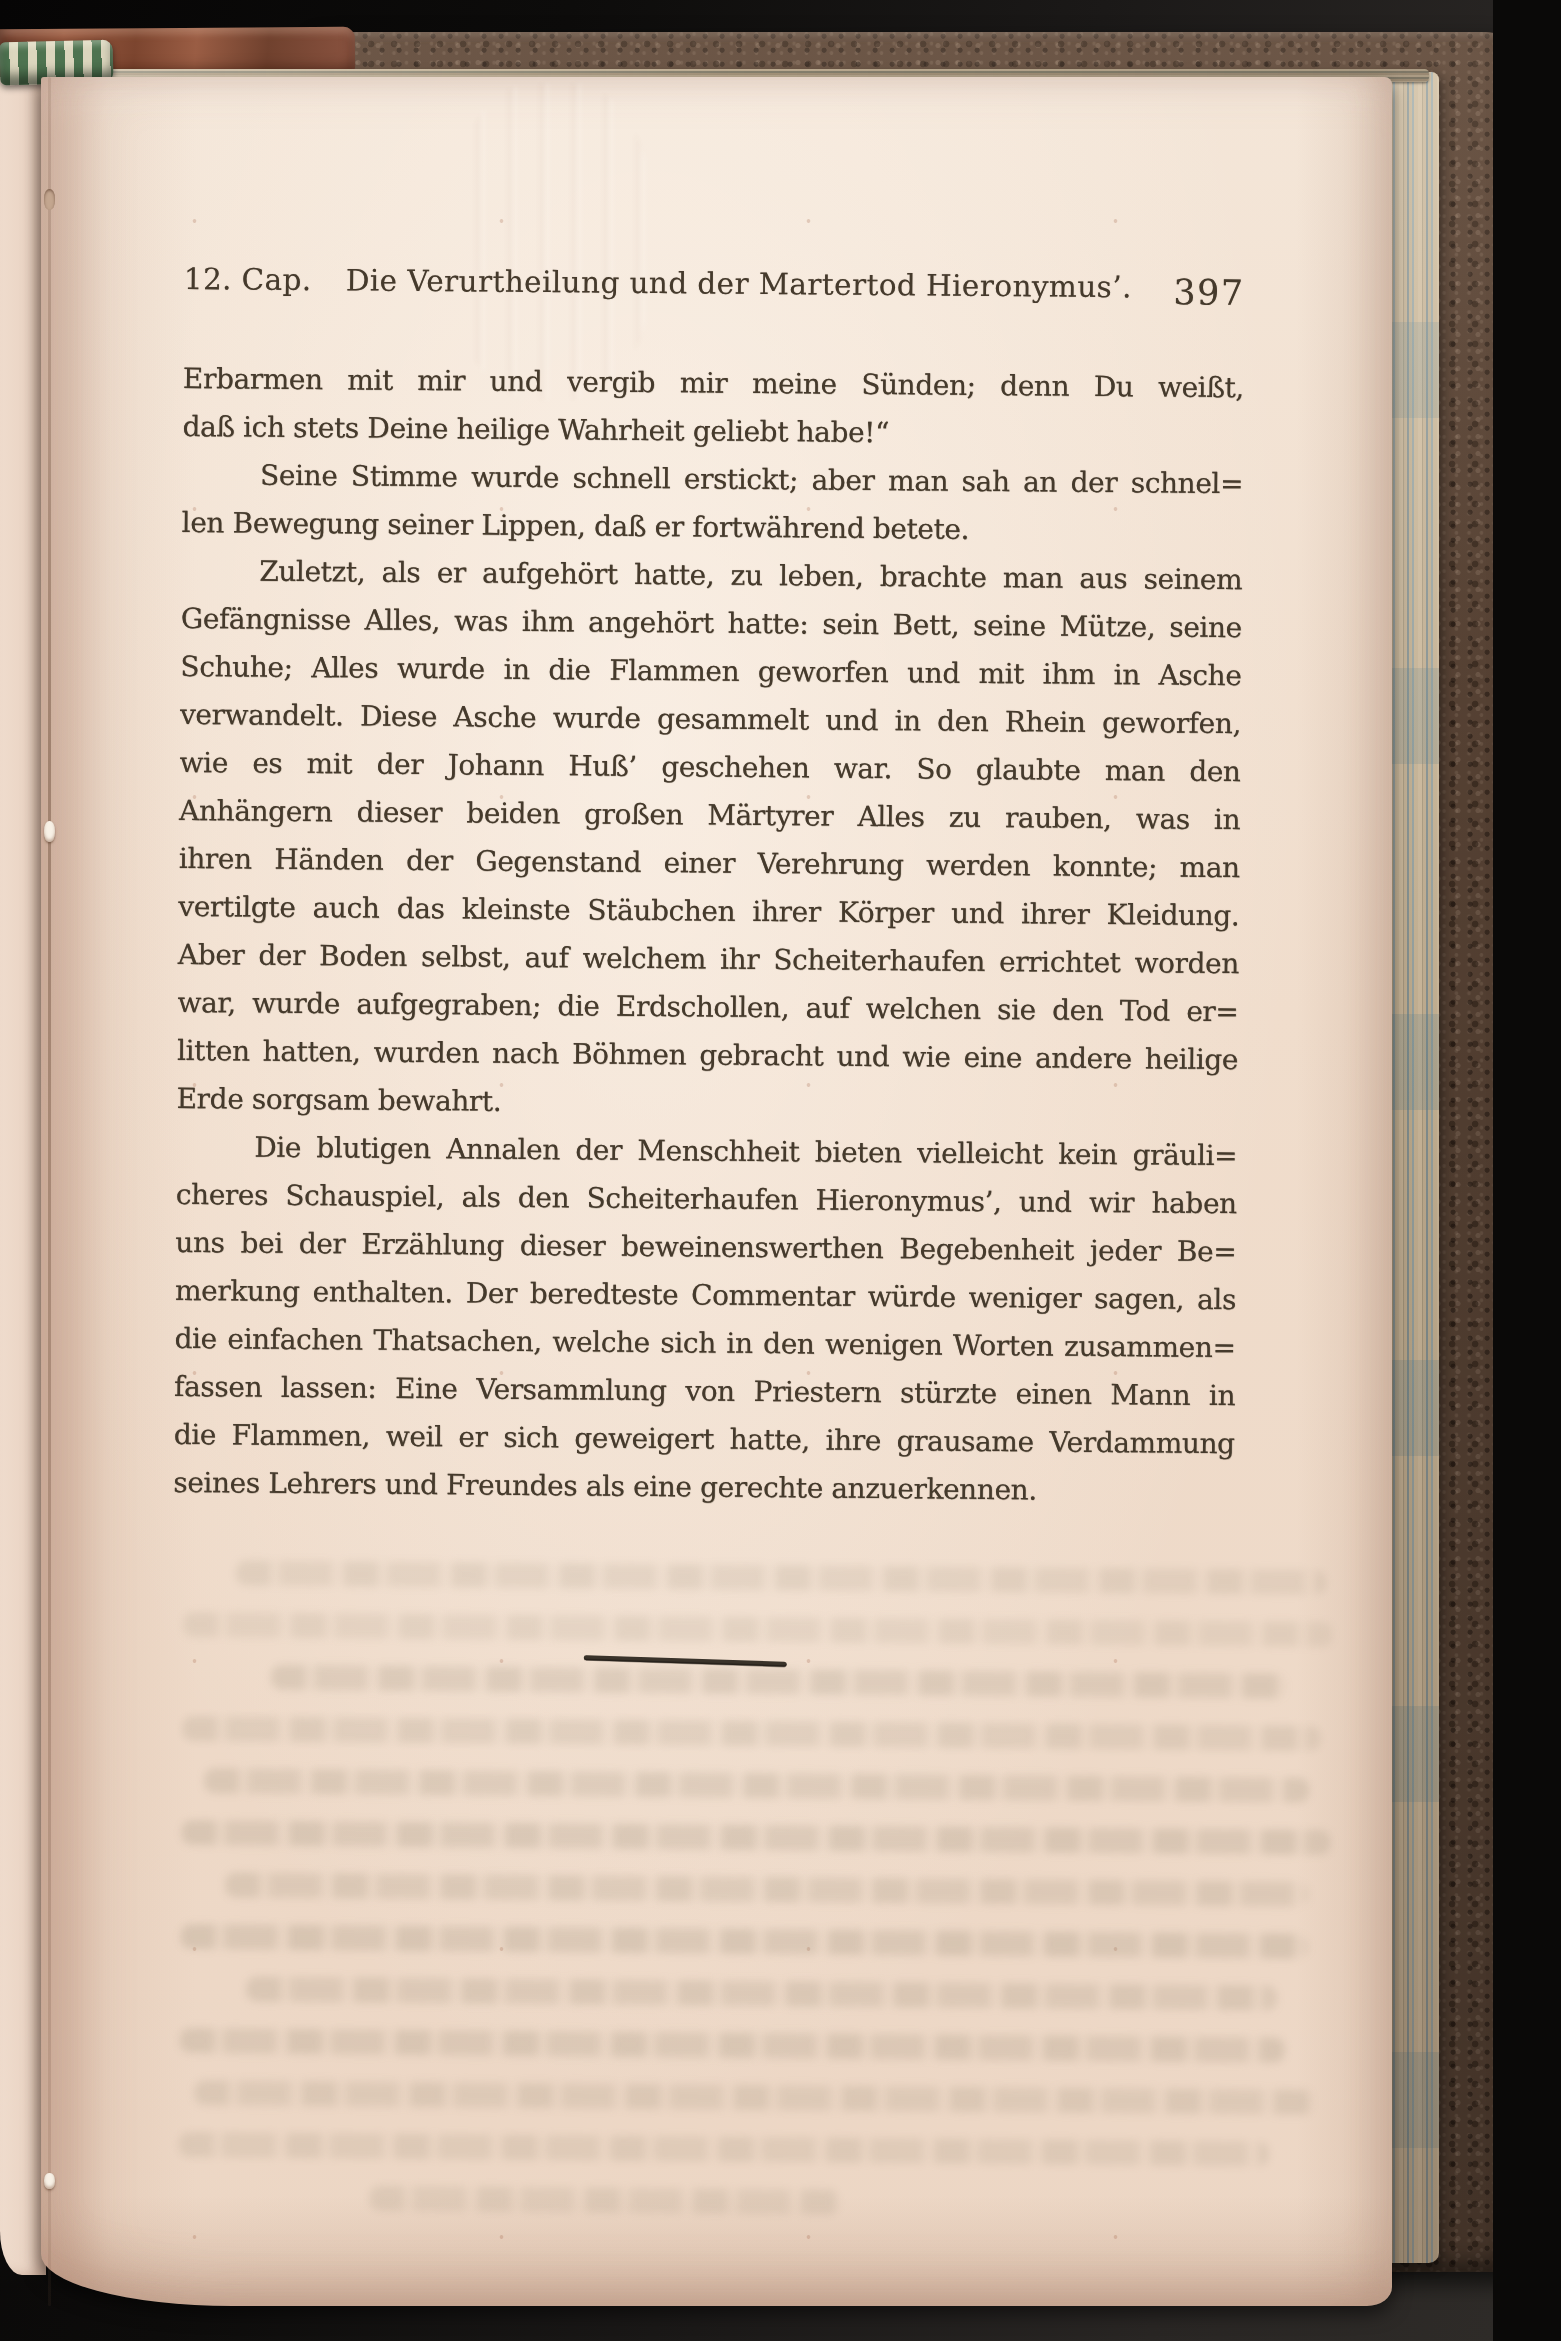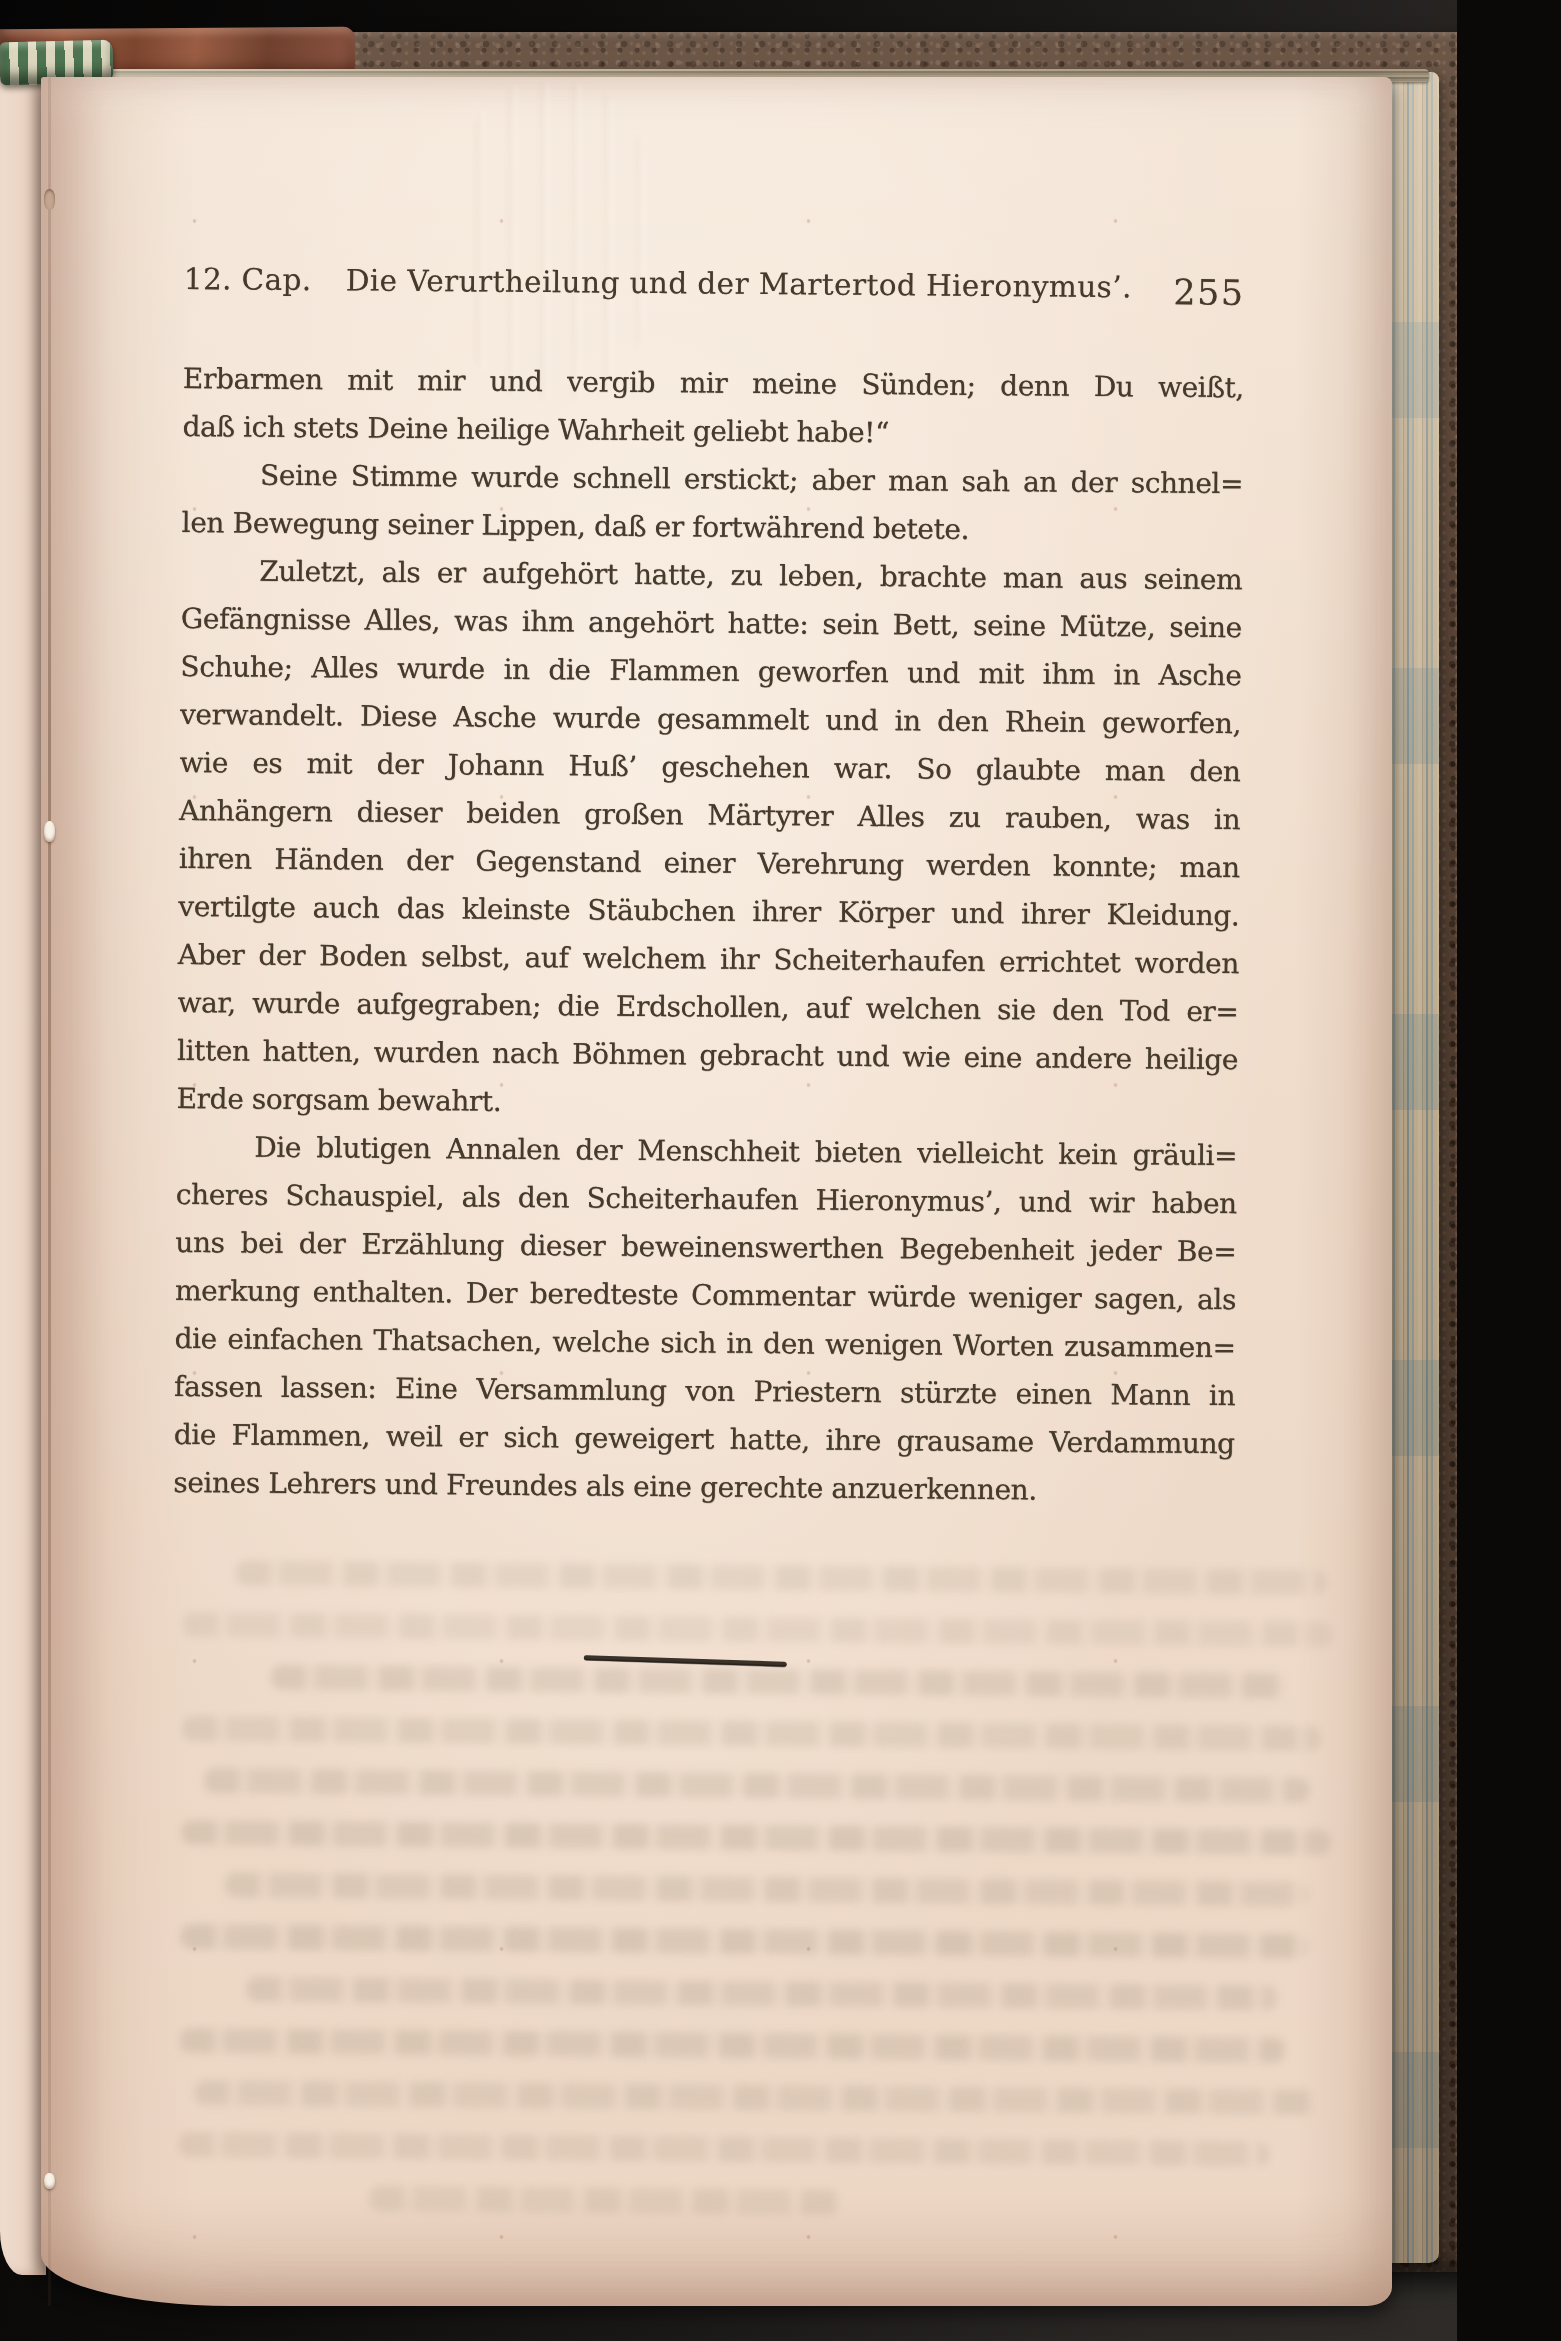--- a/index.html
+++ b/index.html
@@ -1,19 +1,20 @@
 <!DOCTYPE html>
 <html style="font-size:11.8px"><head>
 <meta charset="utf-8">
 <style>
   html,body{margin:0;padding:0;background:#0a0908;}
   .scene{
     position:relative;width:1457px;height:2342px;overflow:hidden;
     background:linear-gradient(100deg,#060505 0%,#0d0c0b 30%,#1b1918 58%,#292624 82%,#2e2b28 100%);
     font-family:"DejaVu Serif","Liberation Serif",serif;
+    padding-left:36px;
   }
   
   .cover{
     position:absolute;left:309px;top:32px;width:1211px;height:2240px;z-index:1;
     background-color:#5c4637;
     background-image:
       linear-gradient(180deg,rgba(255,235,215,.10) 0%,rgba(0,0,0,.08) 30%,rgba(0,0,0,.28) 100%),
       radial-gradient(circle at 30% 30%,rgba(15,8,4,.40) 0 2.2px,transparent 2.9px),
       radial-gradient(circle at 70% 60%,rgba(30,18,10,.42) 0 2.9px,transparent 3.7px),
       radial-gradient(circle at 45% 80%,rgba(255,225,200,.13) 0 2.2px,transparent 2.9px),
@@ -176,21 +177,21 @@
     <div class="bl"></div>
     <div class="bl"></div>
     <div class="bl"></div>
     <div class="bl"></div>
   </div>
 
   <div class="textblock">
     <div class="pageheader">
       <span>12. Cap.</span>
       <span class="ht">Die Verurtheilung und der Martertod Hieronymus’.</span>
-      <span class="pn">255</span>
+      <span class="pn">397</span>
     </div>
     <div id="text-lines">
         <div class="line j">Erbarmen mit mir und vergib mir meine Sünden; denn Du weißt,</div>
         <div class="line">daß ich stets Deine heilige Wahrheit geliebt habe!“</div>
         <div class="line j ind">Seine Stimme wurde schnell erstickt; aber man sah an der schnel=</div>
         <div class="line">len Bewegung seiner Lippen, daß er fortwährend betete.</div>
         <div class="line j ind">Zuletzt, als er aufgehört hatte, zu leben, brachte man aus seinem</div>
         <div class="line j">Gefängnisse Alles, was ihm angehört hatte: sein Bett, seine Mütze, seine</div>
         <div class="line j">Schuhe; Alles wurde in die Flammen geworfen und mit ihm in Asche</div>
         <div class="line j">verwandelt. Diese Asche wurde gesammelt und in den Rhein geworfen,</div>

